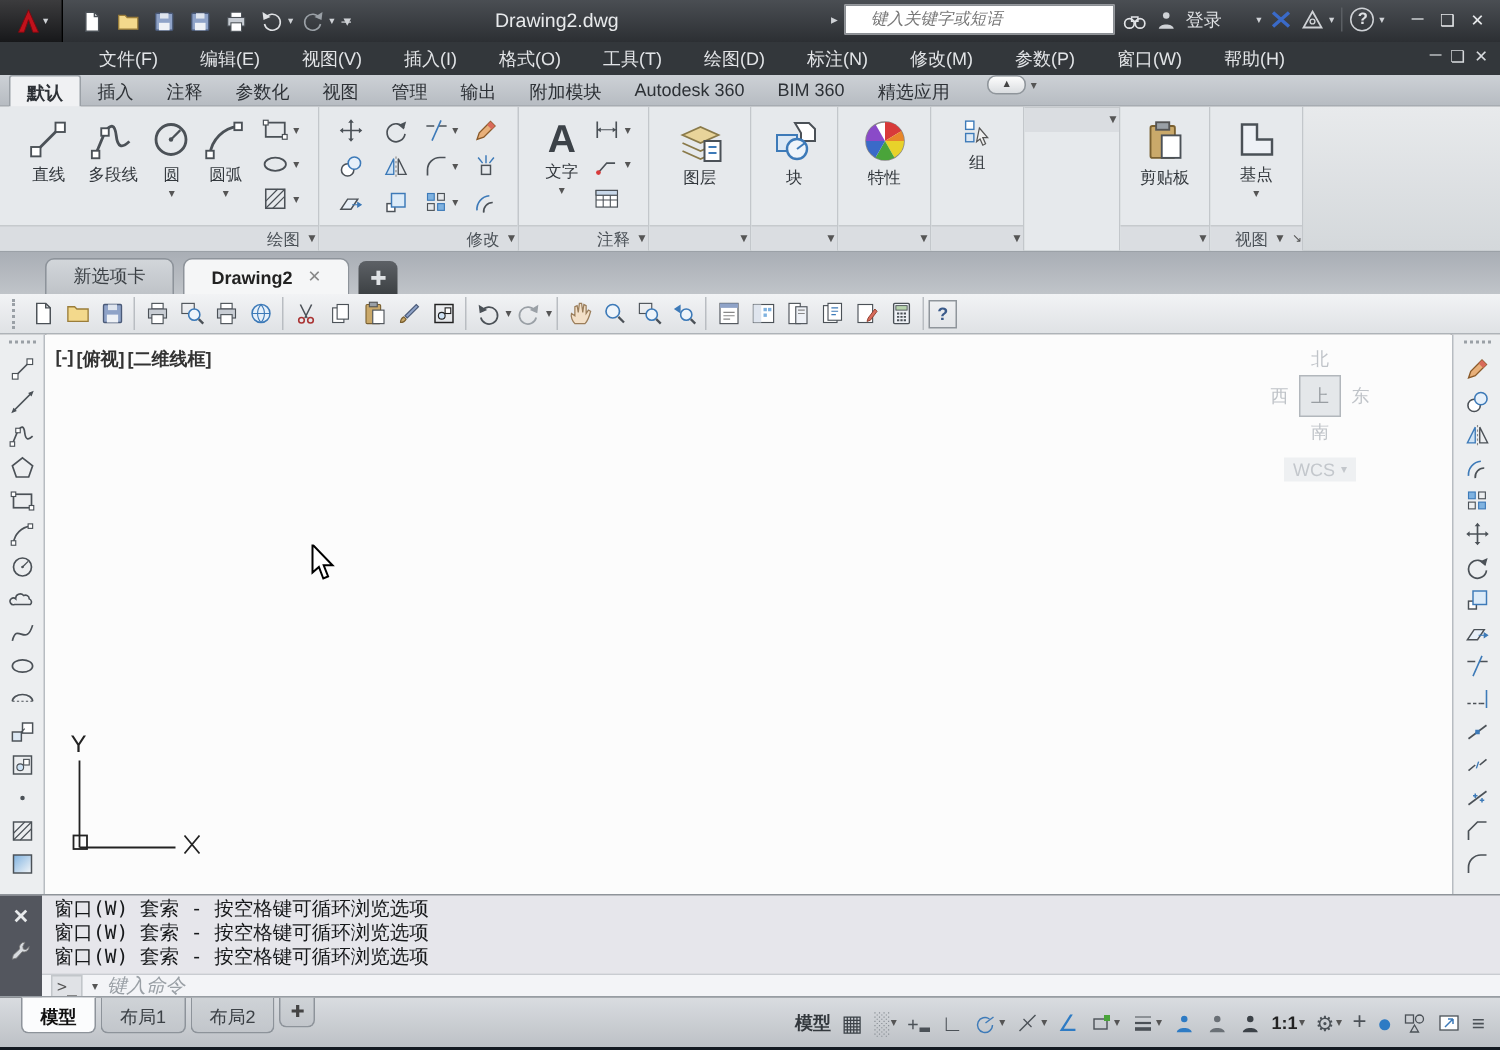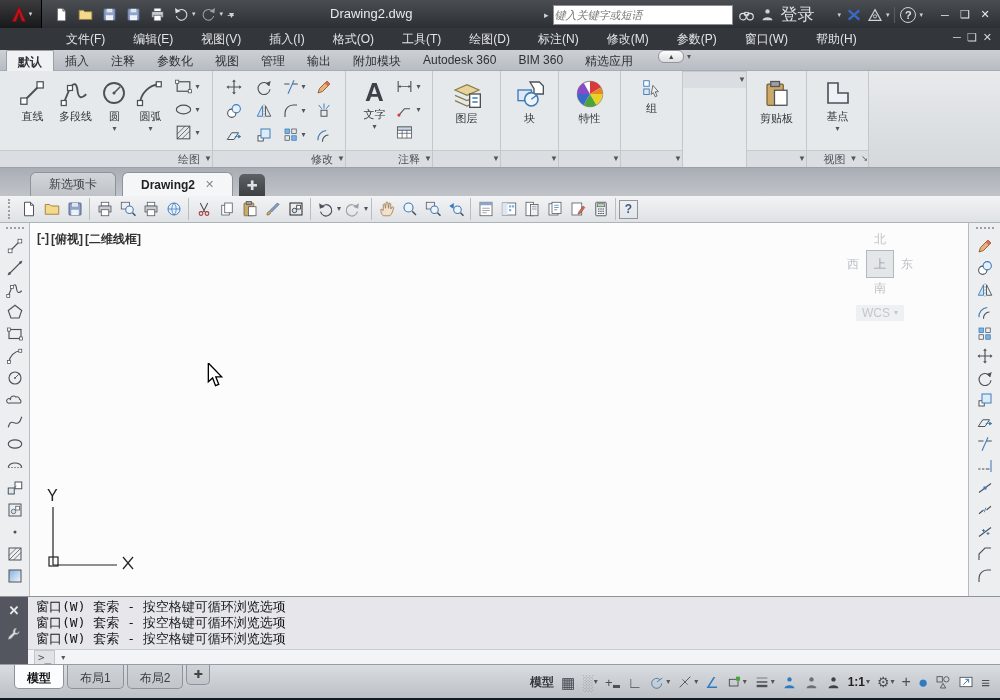--- a/index.html
+++ b/index.html
@@ -11,21 +11,21 @@
 .sep{width:1px;align-self:stretch;background:#b9bdc2;margin:2px 3px}
 
 #titlebar{top:0;height:28px;background:linear-gradient(#4a4e53,#2c2f33);display:flex;align-items:center;color:#dfe1e4}
 .logo{width:42px;height:28px;background:linear-gradient(#3c3c3e,#17181a);border-right:1px solid #000;display:flex;align-items:center;justify-content:center;gap:2px}
 .qat{display:flex;align-items:center;gap:2px;margin-left:8px}
 .qbtn{width:22px;height:22px;display:flex;align-items:center;justify-content:center;border-radius:2px}
 .tb-dd{font-size:7px;color:#cfd2d6;margin-left:-2px}
 .wintitle{position:absolute;left:330px;top:6px;font-size:13px;color:#e8eaec}
 .tright{position:absolute;right:6px;top:3px;display:flex;align-items:center;gap:5px}
 .searchbox{width:180px;height:20px;background:#fff;border:1px solid #8a8e93;display:flex;align-items:center}
-.searchbox input{flex:1;border:0;outline:0;font-style:italic;font-size:11px;padding:0 0;color:#333;font-family:"Liberation Sans",sans-serif}
+.searchbox input{flex:1;border:0;outline:0;font-style:italic;font-size:11px;padding:0 16px;color:#333;font-family:"Liberation Sans",sans-serif}
 .searchbox input::placeholder{color:#777;font-style:italic}
 .winctl{display:flex;gap:2px;margin-left:8px}
 .winctl span{width:18px;height:18px;display:flex;align-items:center;justify-content:center;font-size:11px;color:#e8eaec}
 
 #menubar{top:28px;height:22px;background:#33373b;display:flex;align-items:center;color:#e2e4e7;padding-left:52px}
 #menubar .mitem{padding:3px 14px;cursor:default}
 .docctl{position:absolute;right:8px;top:31px;display:flex;gap:6px;color:#d6d9dc;font-size:11px}
 
 #ribbontabs{top:50px;height:21px;background:linear-gradient(#cdd1d6,#b7bcc2);display:flex;align-items:flex-start;padding-left:6px;border-bottom:1px solid #a7acb2}
 .rtab{padding:3px 11px;font-size:12px;color:#2d3136}
@@ -486,21 +486,21 @@
     <span style="color:#cfd2d6;font-size:9px">▸</span>
     <div class="searchbox">
       <input placeholder="键入关键字或短语" style="">
     </div>
     <svg class="ic" width="17" height="17" style="color:#e2e4e7">
         <use href="#s-binoc"></use>
       </svg>
     <svg class="ic" width="15" height="15" style="color:#cfd2d6">
         <use href="#s-person"></use>
       </svg>
-    <span style="font-size:17px">登录</span>
+    <span style="font-size:12px">登录</span>
     <span class="tb-dd" style="margin-left:18px">▾</span>
     <svg class="ic" width="16" height="16">
         <use href="#s-xchg"></use>
       </svg>
     <svg class="ic" width="16" height="16" style="color:#cfd2d6">
         <use href="#s-tri-a"></use>
       </svg>
     <span class="tb-dd">▾</span>
     <span style="width:1px;height:16px;background:#5a5e63"></span>
     <span style="width:16px;height:16px;border:1.5px solid #cfd2d6;border-radius:50%;display:flex;align-items:center;justify-content:center;font-size:11px;font-weight:bold">?</span>
@@ -1165,20 +1165,21 @@
   </div>
   <div class="cmdmain">
     <div class="cmdhist">
       <div>窗口(W) 套索 - 按空格键可循环浏览选项</div>
       <div>窗口(W) 套索 - 按空格键可循环浏览选项</div>
       <div>窗口(W) 套索 - 按空格键可循环浏览选项</div>
     </div>
     <div class="cmdinput">
       <span class="prompt">&gt;_</span>
       <span class="dd">▾</span>
+      <input placeholder="键入命令" style="">
     </div>
   </div>
 </div>
 
 <div id="status" class="row">
   <div class="laytabs">
     <span class="ltab active">模型</span>
     <span class="ltab">布局1</span>
     <span class="ltab">布局2</span>
     <span class="lplus">✚</span>

